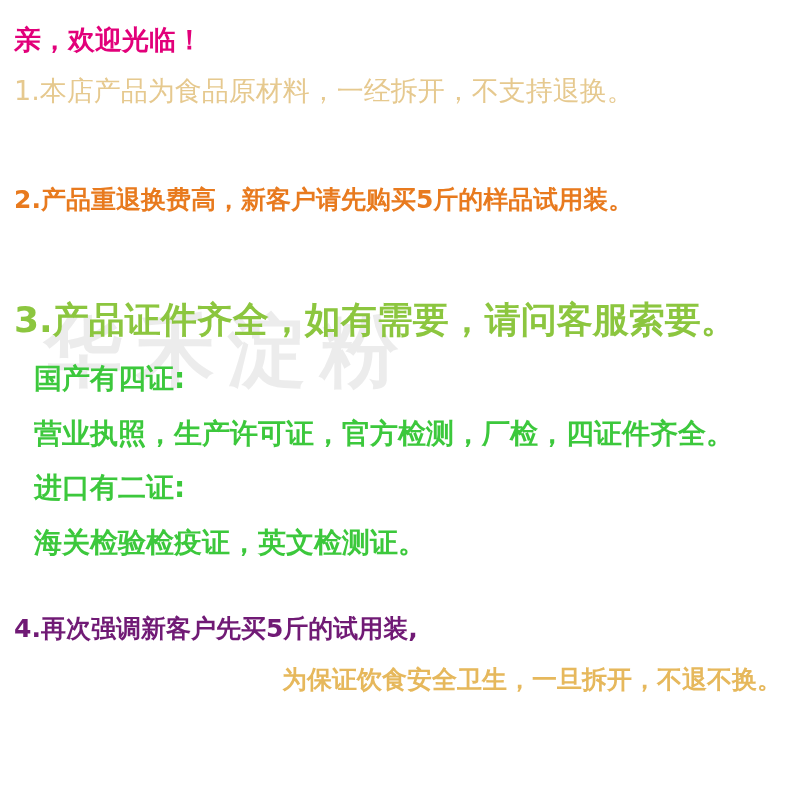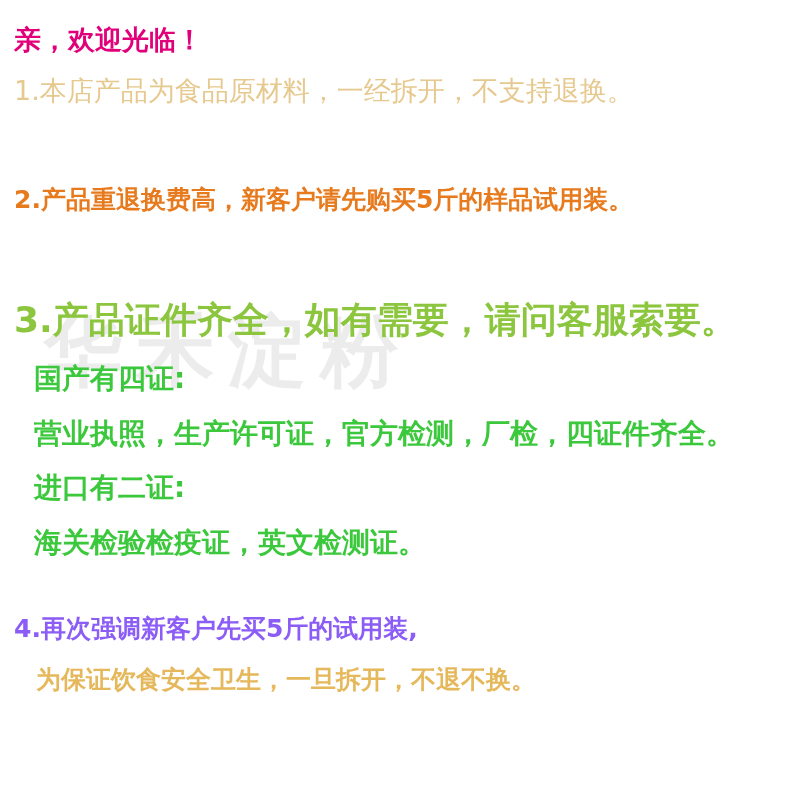--- a/index.html
+++ b/index.html
@@ -70,28 +70,29 @@
     color: #3cc83c;
     margin-left: 20px;
     margin-bottom: 18px;
   }
   .sub.last {
     margin-bottom: 52px;
   }
   .item4 {
     font-size: 25px;
     font-weight: bold;
-    color: #8b5cf6;
+    color: #701a75;
     margin-bottom: 18px;
   }
   .item4b {
     font-size: 25px;
     font-weight: bold;
     color: #e6b85c;
     margin-left: 22px;
+    text-align: right;
   }
 </style>
 </head>
 <body>
 
 <div class="page">
 
   <div class="watermark">华禾淀粉</div>
 
   <div class="content">

